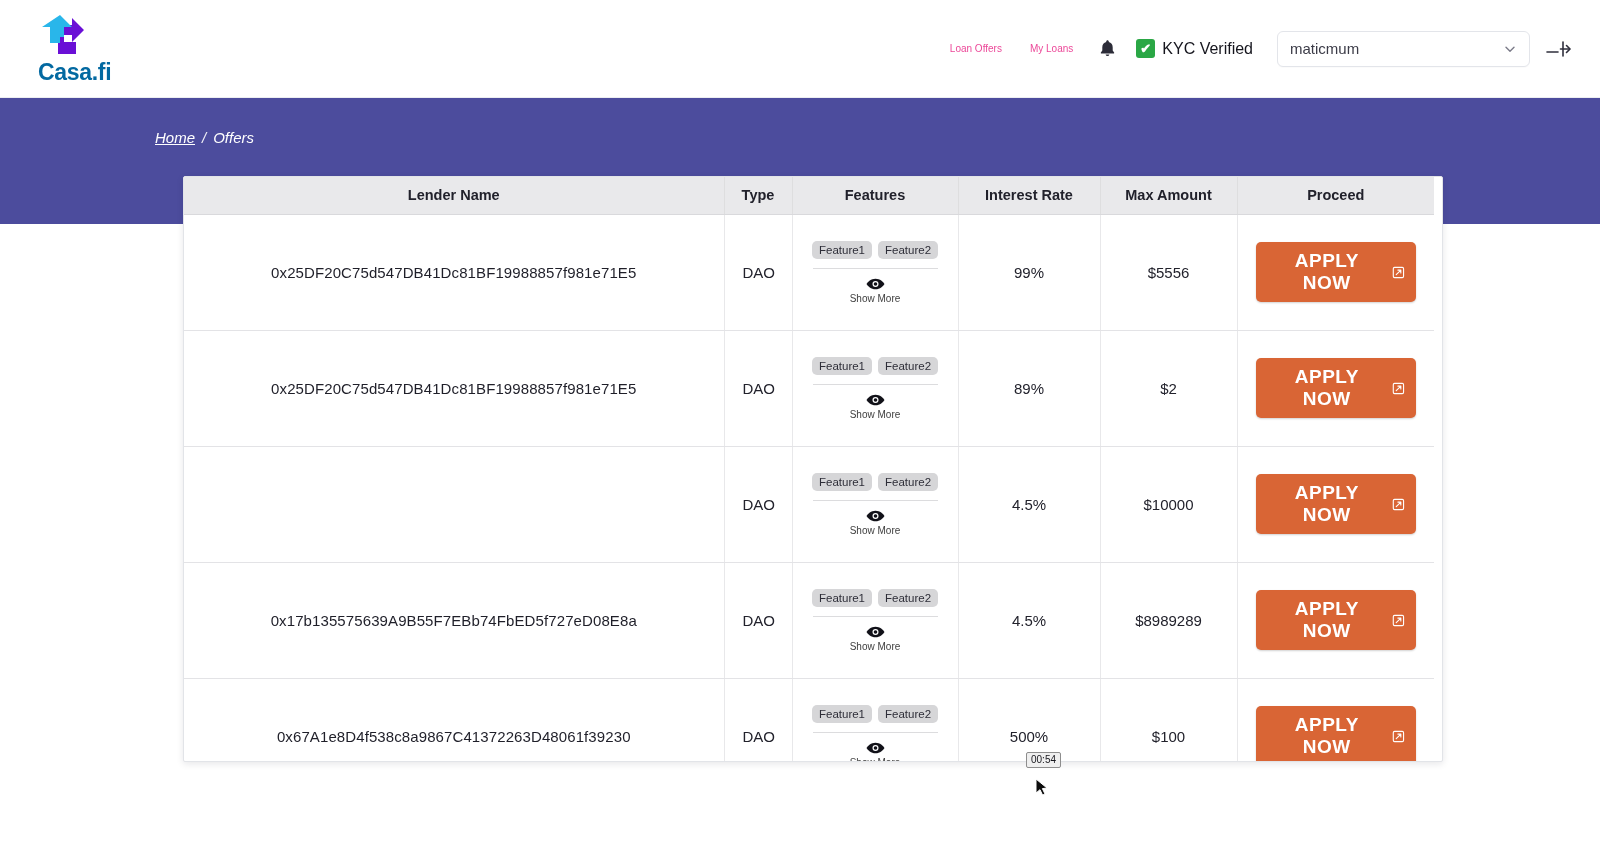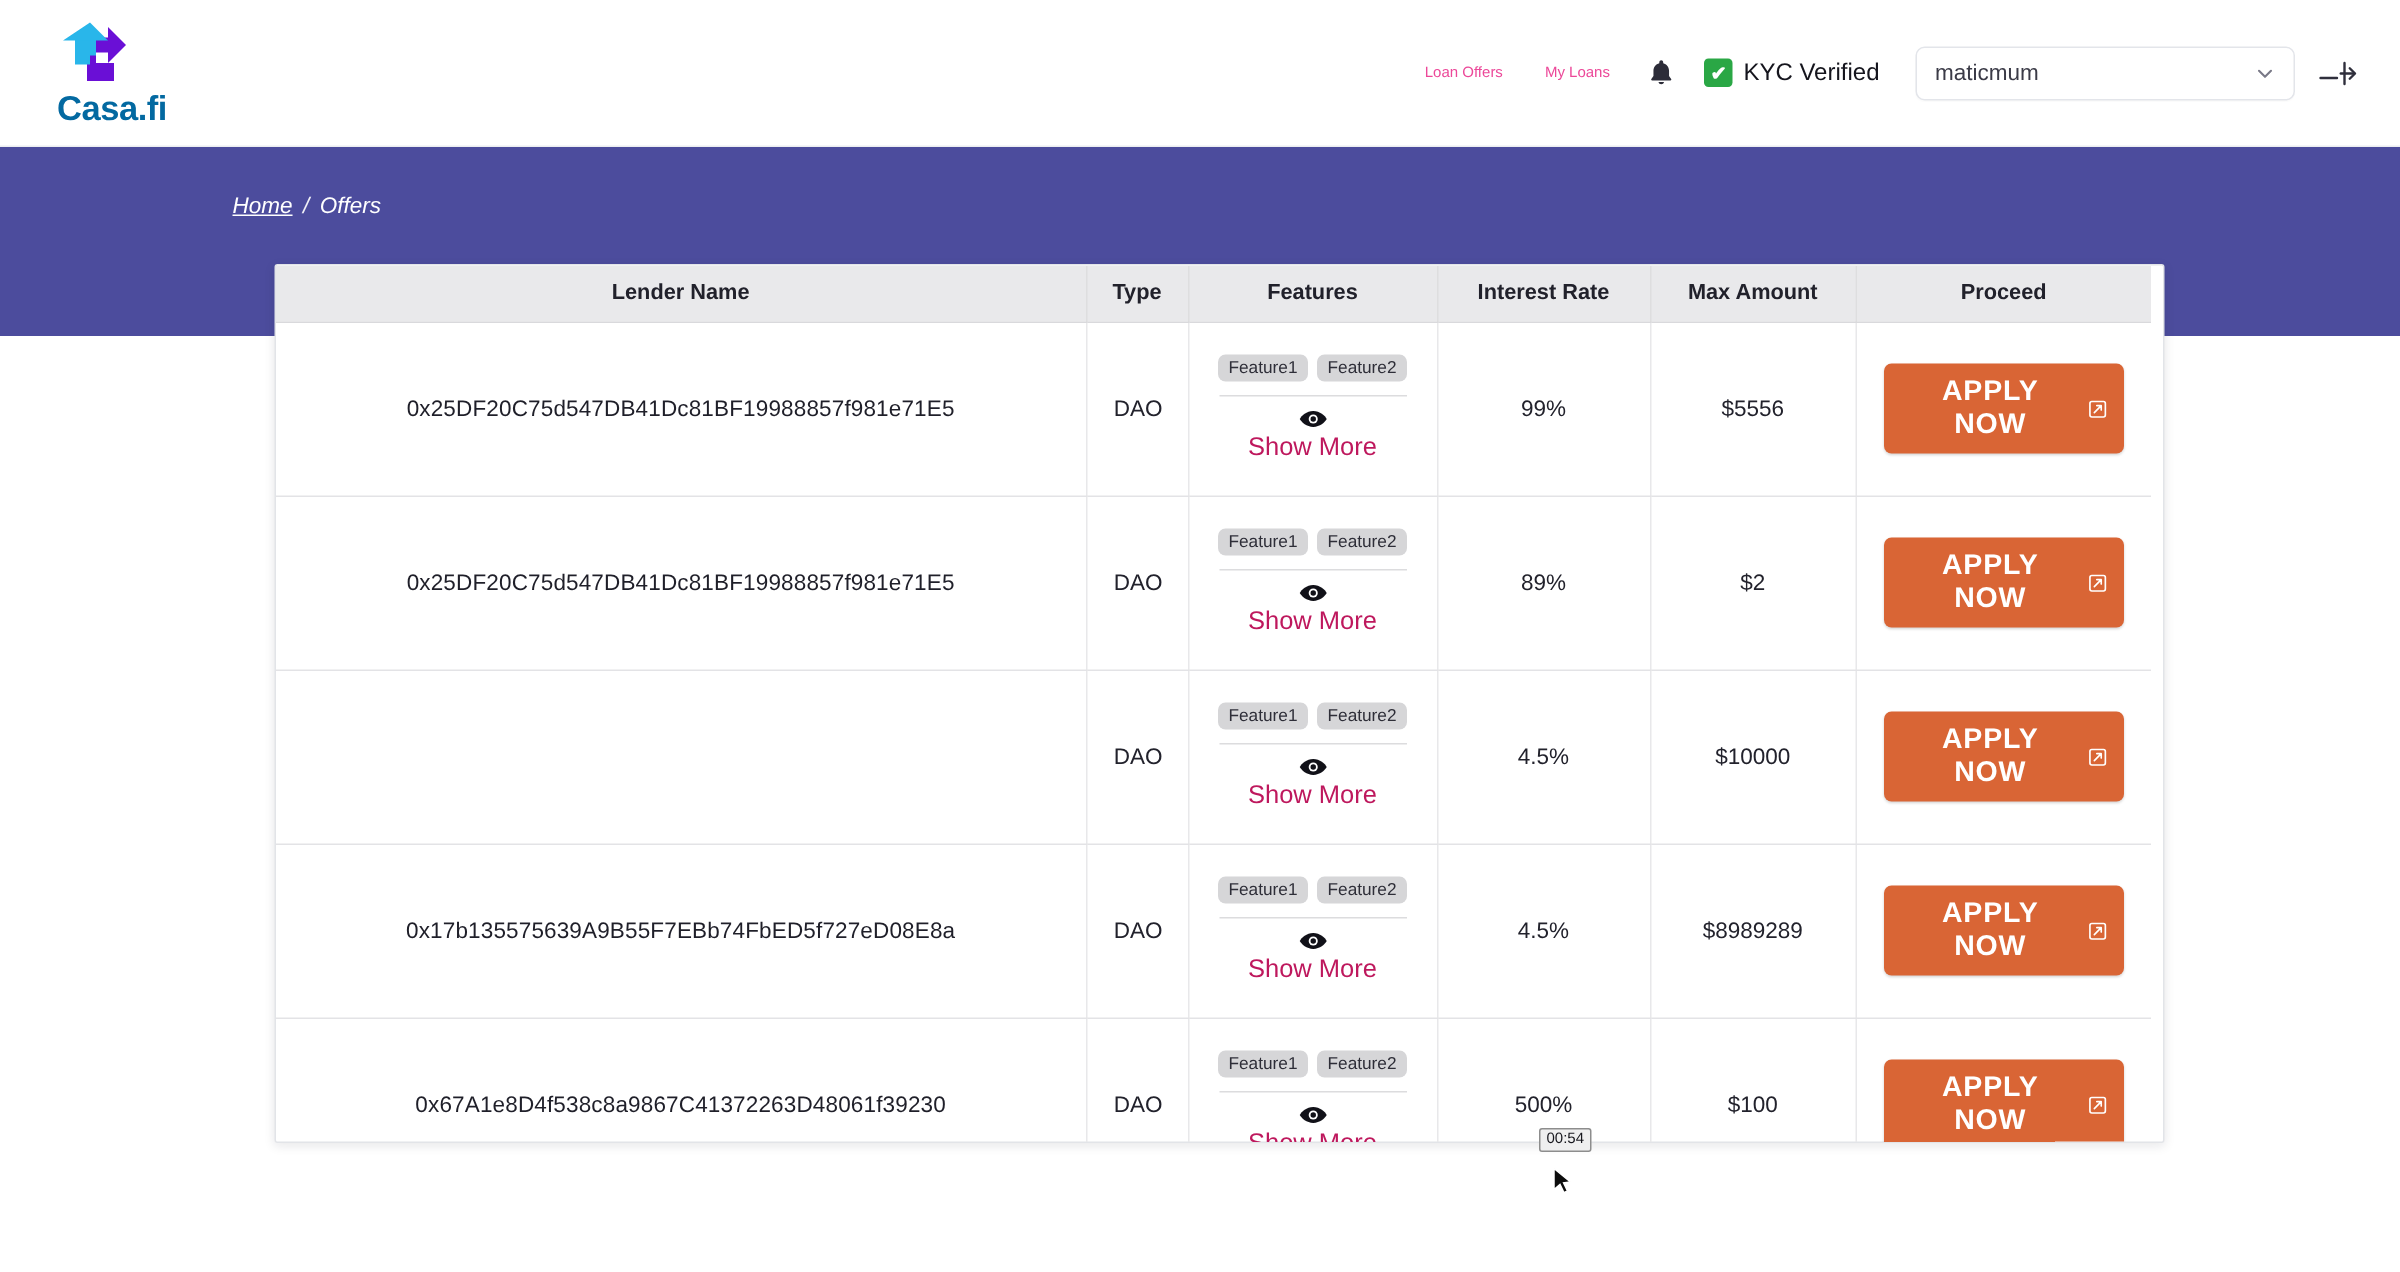--- a/index.html
+++ b/index.html
@@ -229,21 +229,21 @@
     margin: 0 2px 8px 2px;
   }
   .show-more {
     display: flex;
     flex-direction: column;
     align-items: center;
     gap: 2px;
     cursor: pointer;
   }
   .eye-icon { width: 19px; height: 14px; display: block; color: #111118; }
-  .show-more-label { font-size: 17px; color: #be185d; }
+  .show-more-label { font-size: 10px; color: #404040; }
 
   .apply-btn {
     display: inline-flex;
     align-items: center;
     gap: 7px;
     background: #d96535;
     color: #ffffff;
     border: none;
     border-radius: 5px;
     padding: 8px 11px 8px 13px;

